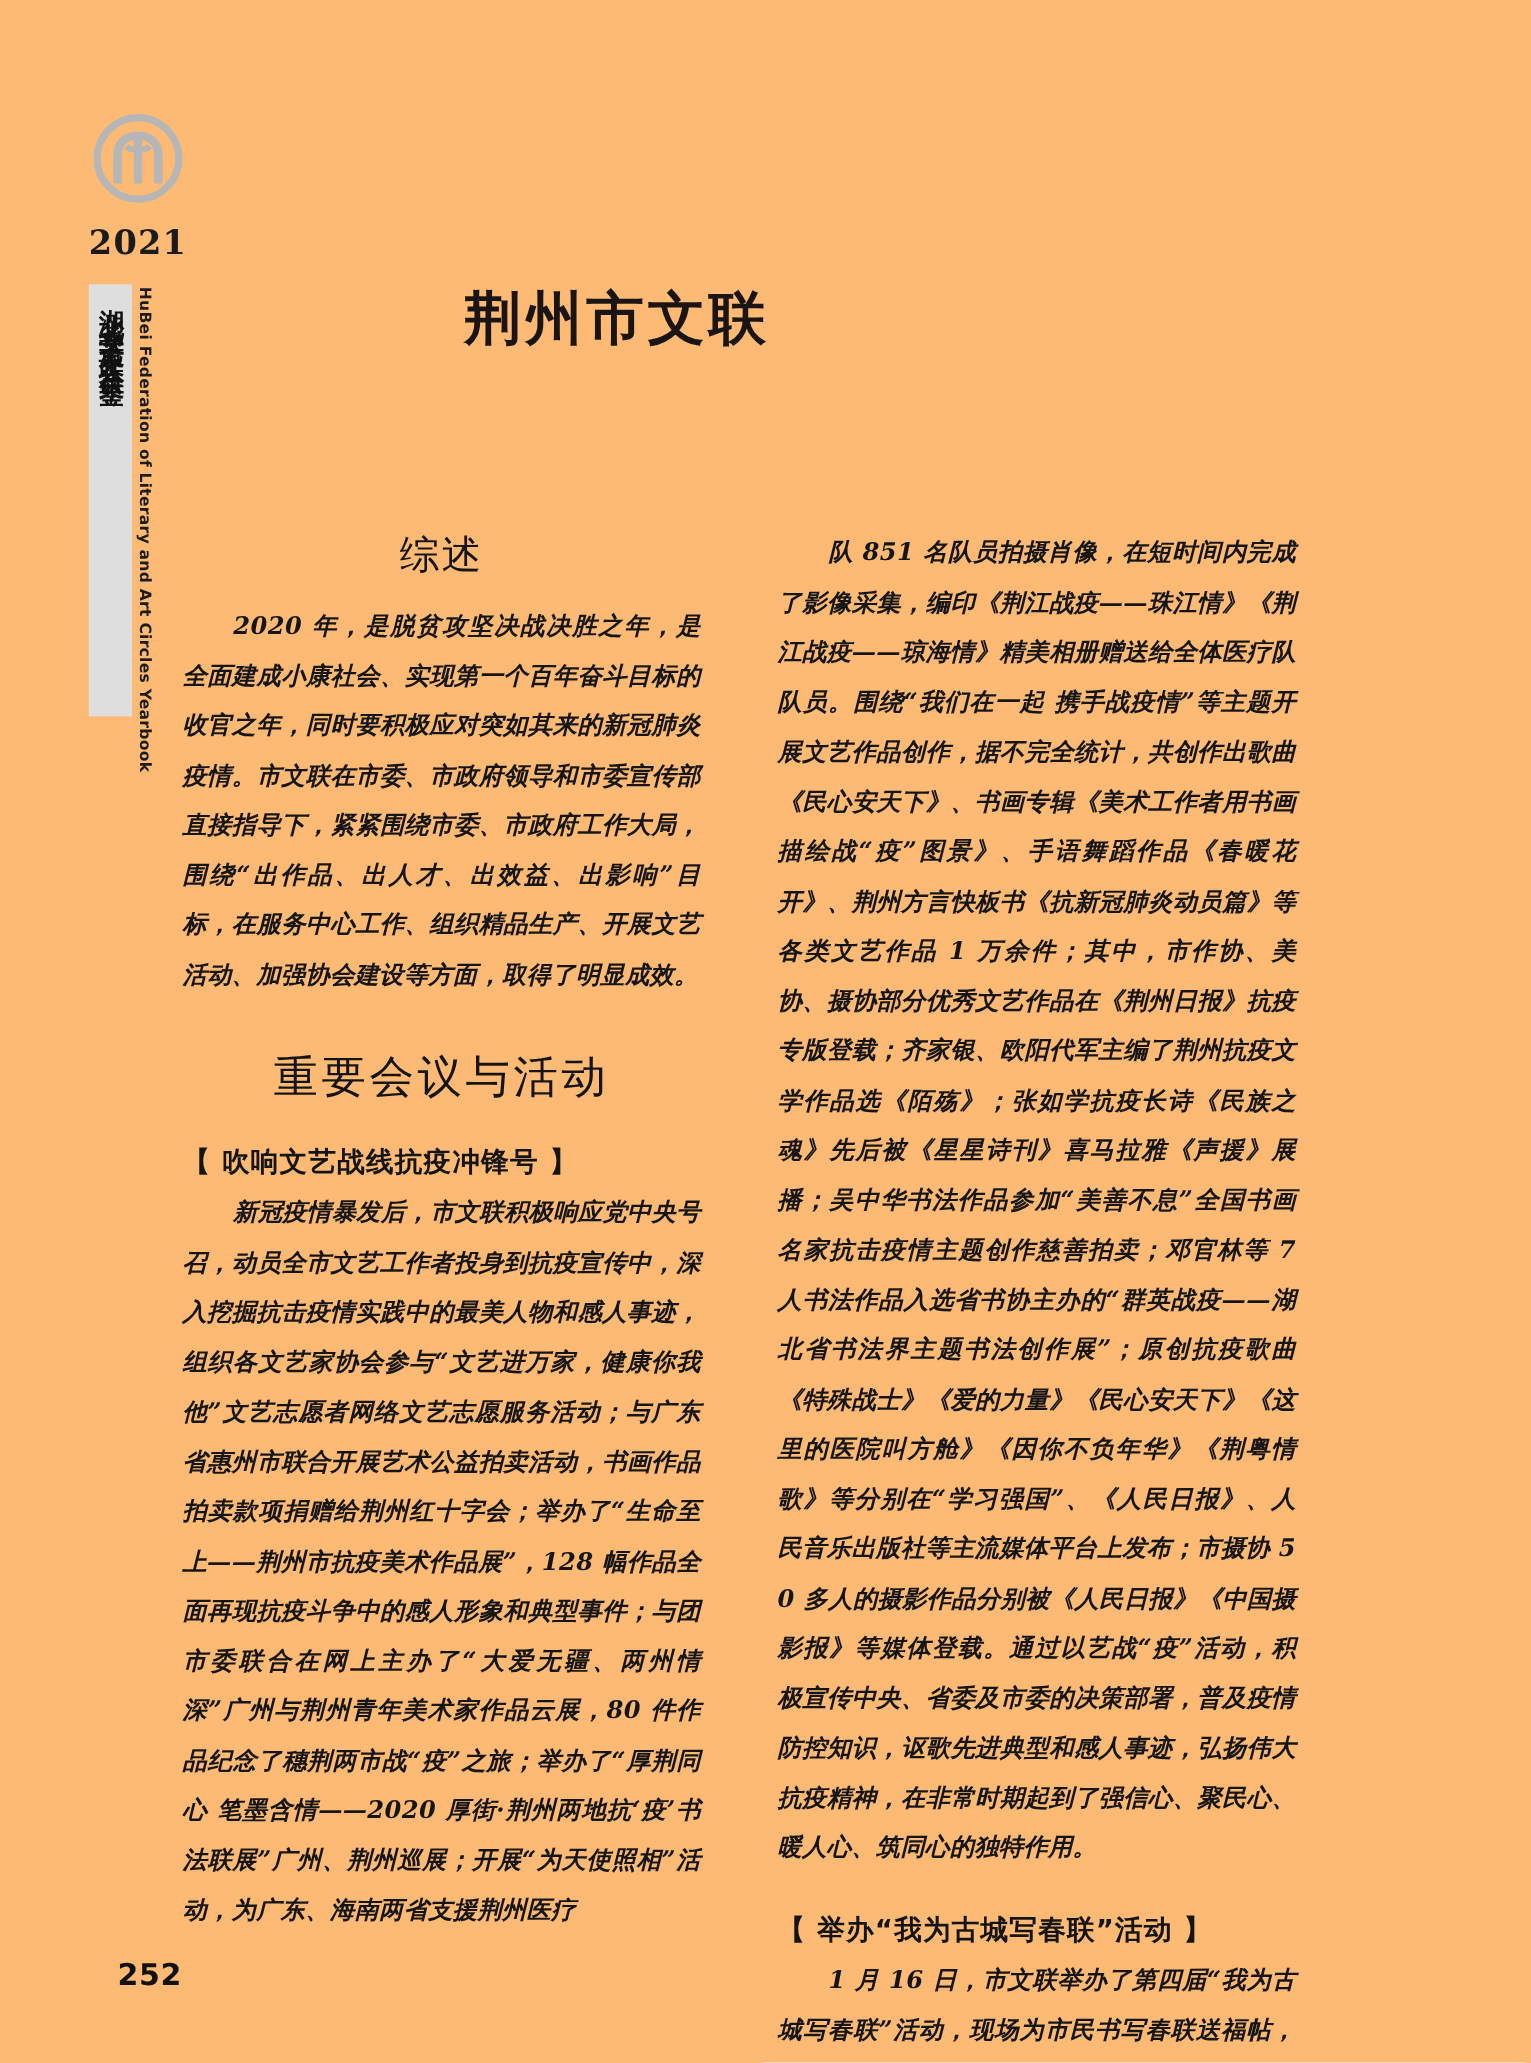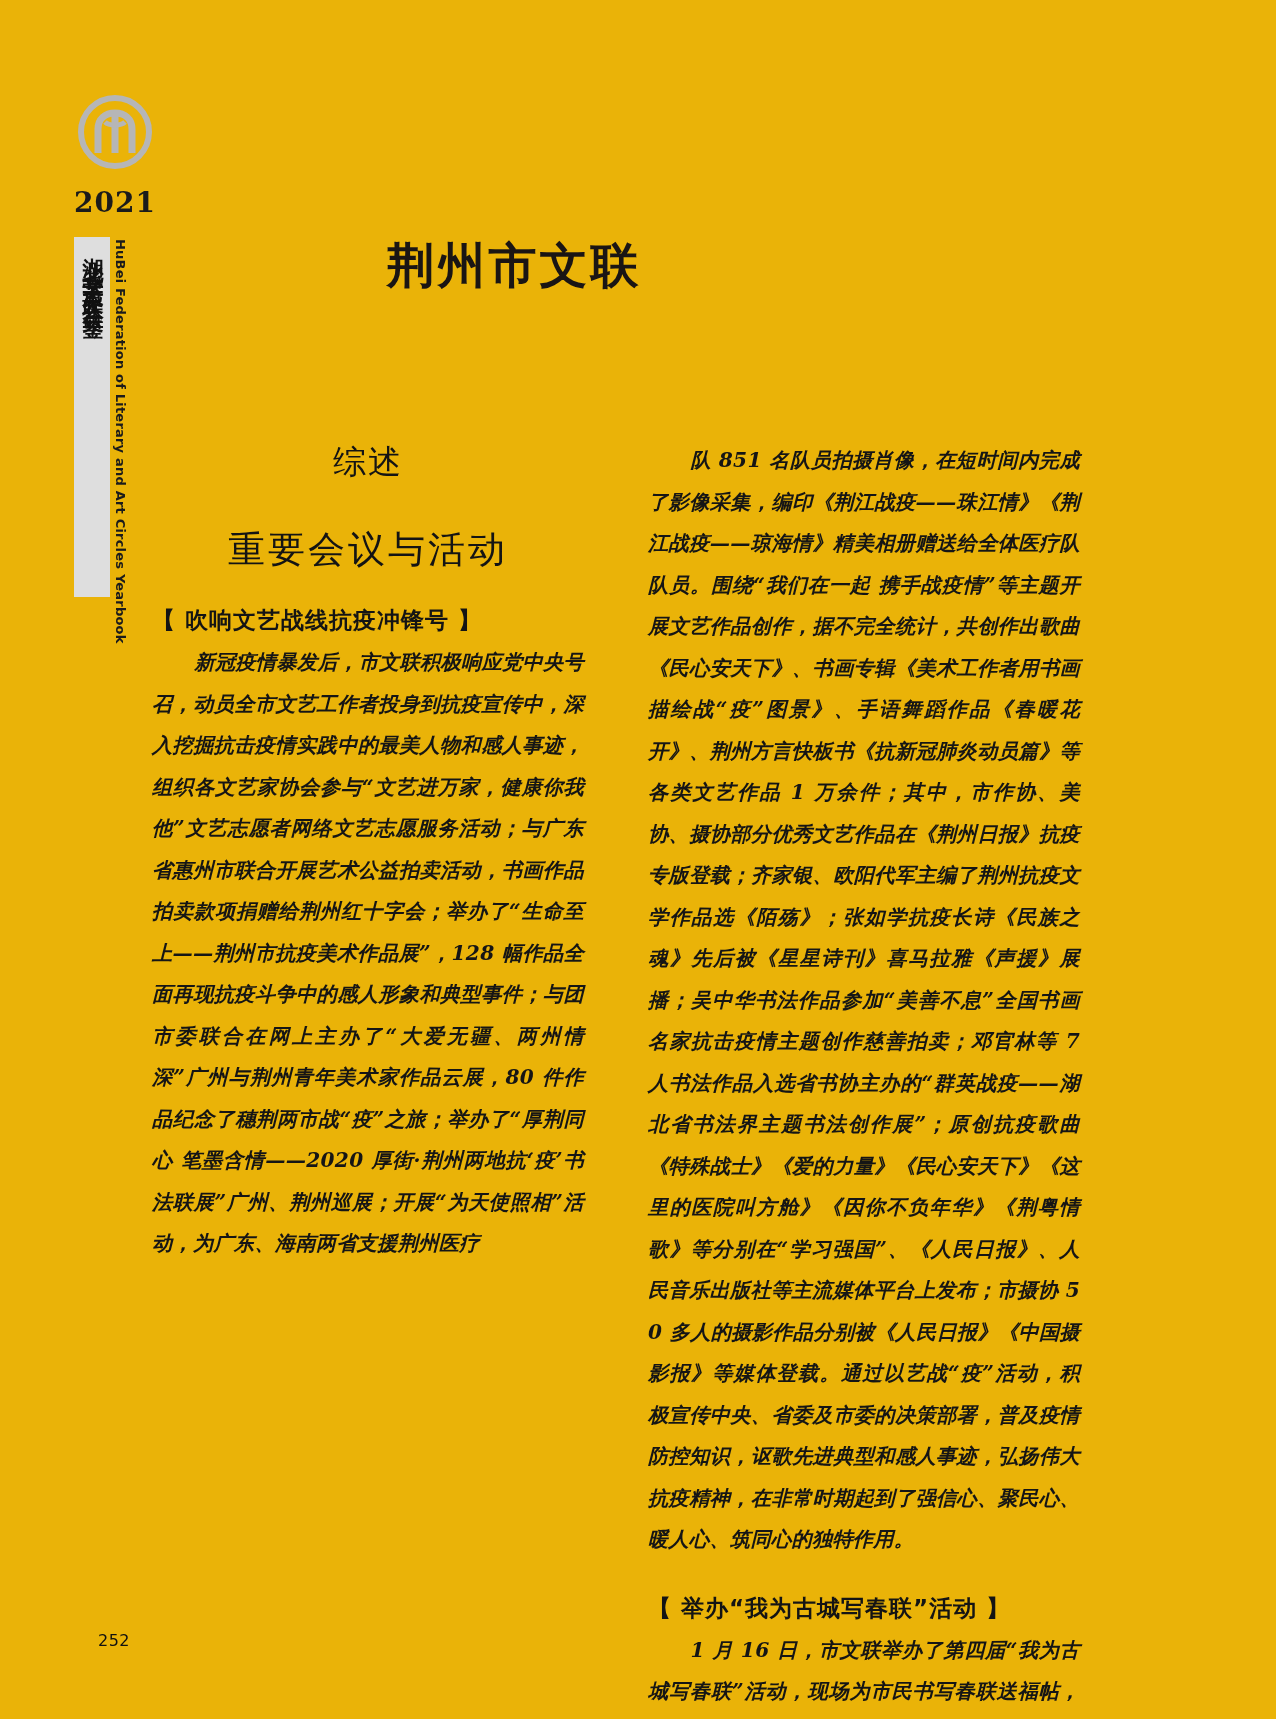--- a/index.html
+++ b/index.html
@@ -7,21 +7,21 @@
     padding: 0;
     background: #ffffff;
   }
   body {
     font-family: "DejaVu Sans", "Liberation Sans", sans-serif;
   }
   .page {
     position: relative;
     width: 1276px;
     height: 1719px;
-    background: #eab308;
+    background: #fdba74;
     overflow: hidden;
   }
 
   
   .side-block {
     position: absolute;
     left: 70px;
     top: 95px;
     width: 115px;
   }
@@ -170,22 +170,22 @@
     word-break: break-all;
     font-style: italic;
   }
 
   
   .page-number {
     position: absolute;
     left: 98px;
     top: 1631px;
     font-family: "DejaVu Sans", "Liberation Sans", sans-serif;
-    font-weight: normal;
-    font-size: 16px;
+    font-weight: bold;
+    font-size: 25px;
     color: #111111;
     letter-spacing: 0.5px;
   }
 </style>
 </head>
 <body>
 
 <div class="page">
 
   <div class="side-block">
@@ -207,20 +207,21 @@
       <div class="vert-en">HuBei Federation of Literary and Art Circles Yearbook</div>
     </div>
   </div>
 
   <div class="page-title">荆州市文联</div>
 
   <div class="columns">
 
     <div class="col col-left">
       <h2 class="h-section">综述</h2>
+      <p class="body">2020 年，是脱贫攻坚决战决胜之年，是全面建成小康社会、实现第一个百年奋斗目标的收官之年，同时要积极应对突如其来的新冠肺炎疫情。市文联在市委、市政府领导和市委宣传部直接指导下，紧紧围绕市委、市政府工作大局，围绕“出作品、出人才、出效益、出影响”目标，在服务中心工作、组织精品生产、开展文艺活动、加强协会建设等方面，取得了明显成效。</p>
 
       <h2 class="h-section big">重要会议与活动</h2>
 
       <h3 class="h-bracket">【 吹响文艺战线抗疫冲锋号 】</h3>
       <p class="body">新冠疫情暴发后，市文联积极响应党中央号召，动员全市文艺工作者投身到抗疫宣传中，深入挖掘抗击疫情实践中的最美人物和感人事迹，组织各文艺家协会参与“文艺进万家，健康你我他”文艺志愿者网络文艺志愿服务活动；与广东省惠州市联合开展艺术公益拍卖活动，书画作品拍卖款项捐赠给荆州红十字会；举办了“生命至上——荆州市抗疫美术作品展”，128 幅作品全面再现抗疫斗争中的感人形象和典型事件；与团市委联合在网上主办了“大爱无疆、两州情深”广州与荆州青年美术家作品云展，80 件作品纪念了穗荆两市战“疫”之旅；举办了“厚荆同心 笔墨含情——2020 厚街·荆州两地抗‘疫’书法联展”广州、荆州巡展；开展“为天使照相”活动，为广东、海南两省支援荆州医疗</p>
     </div>
 
     <div class="col col-right">
       <p class="body">队 851 名队员拍摄肖像，在短时间内完成了影像采集，编印《荆江战疫——珠江情》《荆江战疫——琼海情》精美相册赠送给全体医疗队队员。围绕“我们在一起 携手战疫情”等主题开展文艺作品创作，据不完全统计，共创作出歌曲《民心安天下》、书画专辑《美术工作者用书画描绘战“疫”图景》、手语舞蹈作品《春暖花开》、荆州方言快板书《抗新冠肺炎动员篇》等各类文艺作品 1 万余件；其中，市作协、美协、摄协部分优秀文艺作品在《荆州日报》抗疫专版登载；齐家银、欧阳代军主编了荆州抗疫文学作品选《陌殇》；张如学抗疫长诗《民族之魂》先后被《星星诗刊》喜马拉雅《声援》展播；吴中华书法作品参加“美善不息”全国书画名家抗击疫情主题创作慈善拍卖；邓官林等 7 人书法作品入选省书协主办的“群英战疫——湖北省书法界主题书法创作展”；原创抗疫歌曲《特殊战士》《爱的力量》《民心安天下》《这里的医院叫方舱》《因你不负年华》《荆粤情歌》等分别在“学习强国”、《人民日报》、人民音乐出版社等主流媒体平台上发布；市摄协 50 多人的摄影作品分别被《人民日报》《中国摄影报》等媒体登载。通过以艺战“疫”活动，积极宣传中央、省委及市委的决策部署，普及疫情防控知识，讴歌先进典型和感人事迹，弘扬伟大抗疫精神，在非常时期起到了强信心、聚民心、暖人心、筑同心的独特作用。</p>
 

